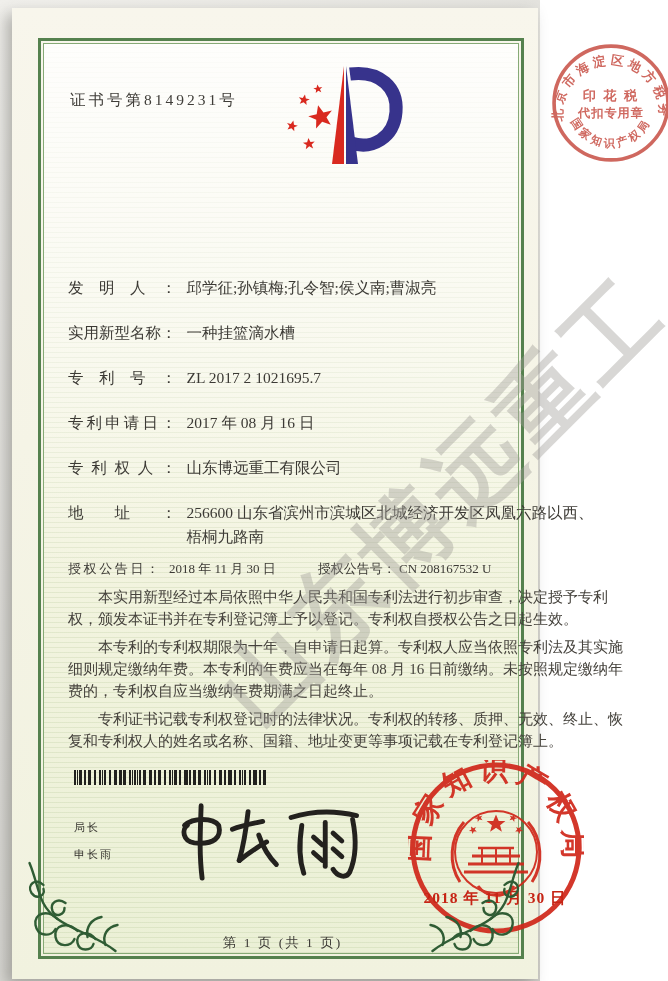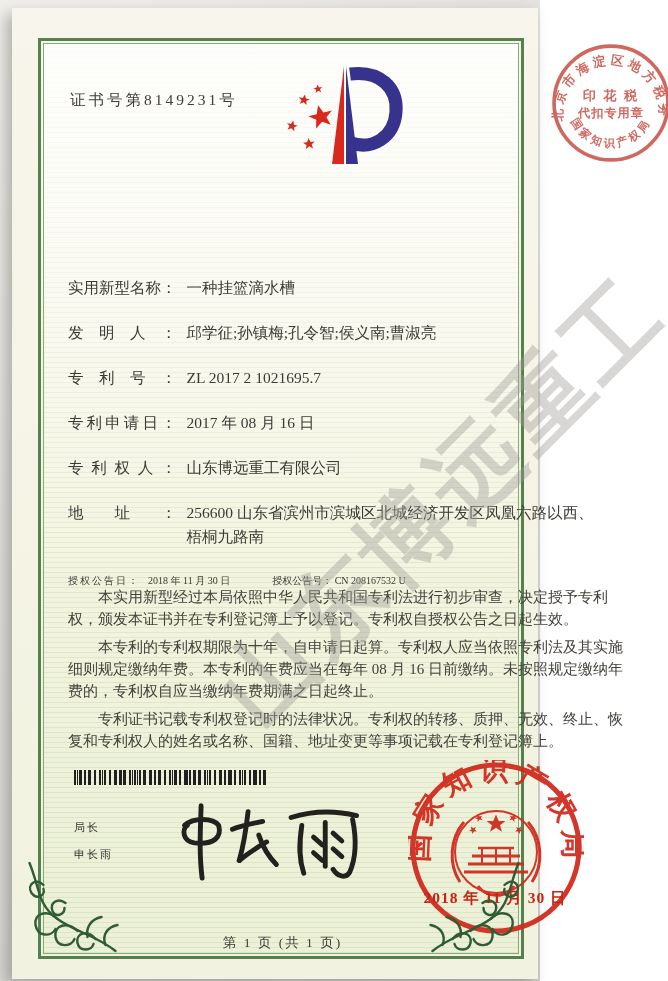--- a/index.html
+++ b/index.html
@@ -19,22 +19,22 @@
       linear-gradient(180deg,#f9f7eb 0%,#f3f4e0 55%,#ebf0d6 100%);}
   .cert-no{position:absolute;left:58px;top:82px;font-size:15.5px;letter-spacing:3px;color:#3f3d38;}
   .logo{position:absolute;left:262px;top:54px;width:150px;height:112px;}
   .tax-stamp{position:absolute;left:538px;top:34px;width:122px;height:122px;opacity:.88;}
   .title{position:absolute;left:0;right:0;top:180px;margin:0;text-align:center;
     font-size:36px;font-weight:bold;letter-spacing:9px;color:#1f1d1a;}
   .fields{position:absolute;left:56px;top:268px;width:572px;color:#3c3a35;}
   .row{display:flex;line-height:23px;margin-bottom:22px;font-size:15.5px;}
   .row .lab{display:block;width:7em;flex:0 0 auto;text-align:justify;text-align-last:justify;}
   .row .val{margin-left:10px;flex:1;max-width:418px;}
-  .row.addr{line-height:24px;margin-bottom:20px;}
-  .grant-row{display:flex;font-size:10px;line-height:23px;color:#3c3a35;}
+  .row.addr{line-height:24px;margin-bottom:8px;}
+  .grant-row{display:flex;font-size:13px;line-height:23px;color:#3c3a35;}
   .grant-row .pair2{margin-left:42px;white-space:nowrap;}
   .paras{position:absolute;left:56px;top:578px;width:560px;font-size:15px;
     line-height:22px;color:#45423c;}
   .paras p{margin:0 0 6px 0;text-indent:2em;}
   .barcode{position:absolute;left:62px;top:762px;width:192px;height:15px;
     background:
       repeating-linear-gradient(90deg,#20201e 0 2px,rgba(0,0,0,0) 2px 5px),
       repeating-linear-gradient(90deg,#20201e 0 1px,rgba(0,0,0,0) 1px 7px),
       repeating-linear-gradient(90deg,rgba(0,0,0,0) 0 3px,#20201e 3px 4px,rgba(0,0,0,0) 4px 11px);}
   .director{position:absolute;left:62px;top:812px;font-size:11px;color:#33312c;letter-spacing:2px;}
@@ -125,26 +125,26 @@
           <textPath href="#taxBottom" startOffset="2">国家知识产权局</textPath>
         </text>
         <text x="60" y="57" text-anchor="middle" font-size="13" letter-spacing="2" font-weight="bold" fill="#c9544a">印 花 税</text>
         <text x="60" y="74" text-anchor="middle" font-size="12" letter-spacing="1" font-weight="bold" fill="#c9544a">代扣专用章</text>
       </svg>
     </div>
 
 
     <div class="fields">
       <div class="row">
+        <span class="lab">发明人：</span>
+        <span class="val">邱学征;孙镇梅;孔令智;侯义南;曹淑亮</span>
+      </div>
+      <div class="row">
         <span class="lab">实用新型名称：</span>
         <span class="val">一种挂篮滴水槽</span>
-      </div>
-      <div class="row">
-        <span class="lab">发明人：</span>
-        <span class="val">邱学征;孙镇梅;孔令智;侯义南;曹淑亮</span>
       </div>
       <div class="row">
         <span class="lab">专利号：</span>
         <span class="val">ZL 2017 2 1021695.7</span>
       </div>
       <div class="row">
         <span class="lab">专利申请日：</span>
         <span class="val">2017 年 08 月 16 日</span>
       </div>
       <div class="row">

